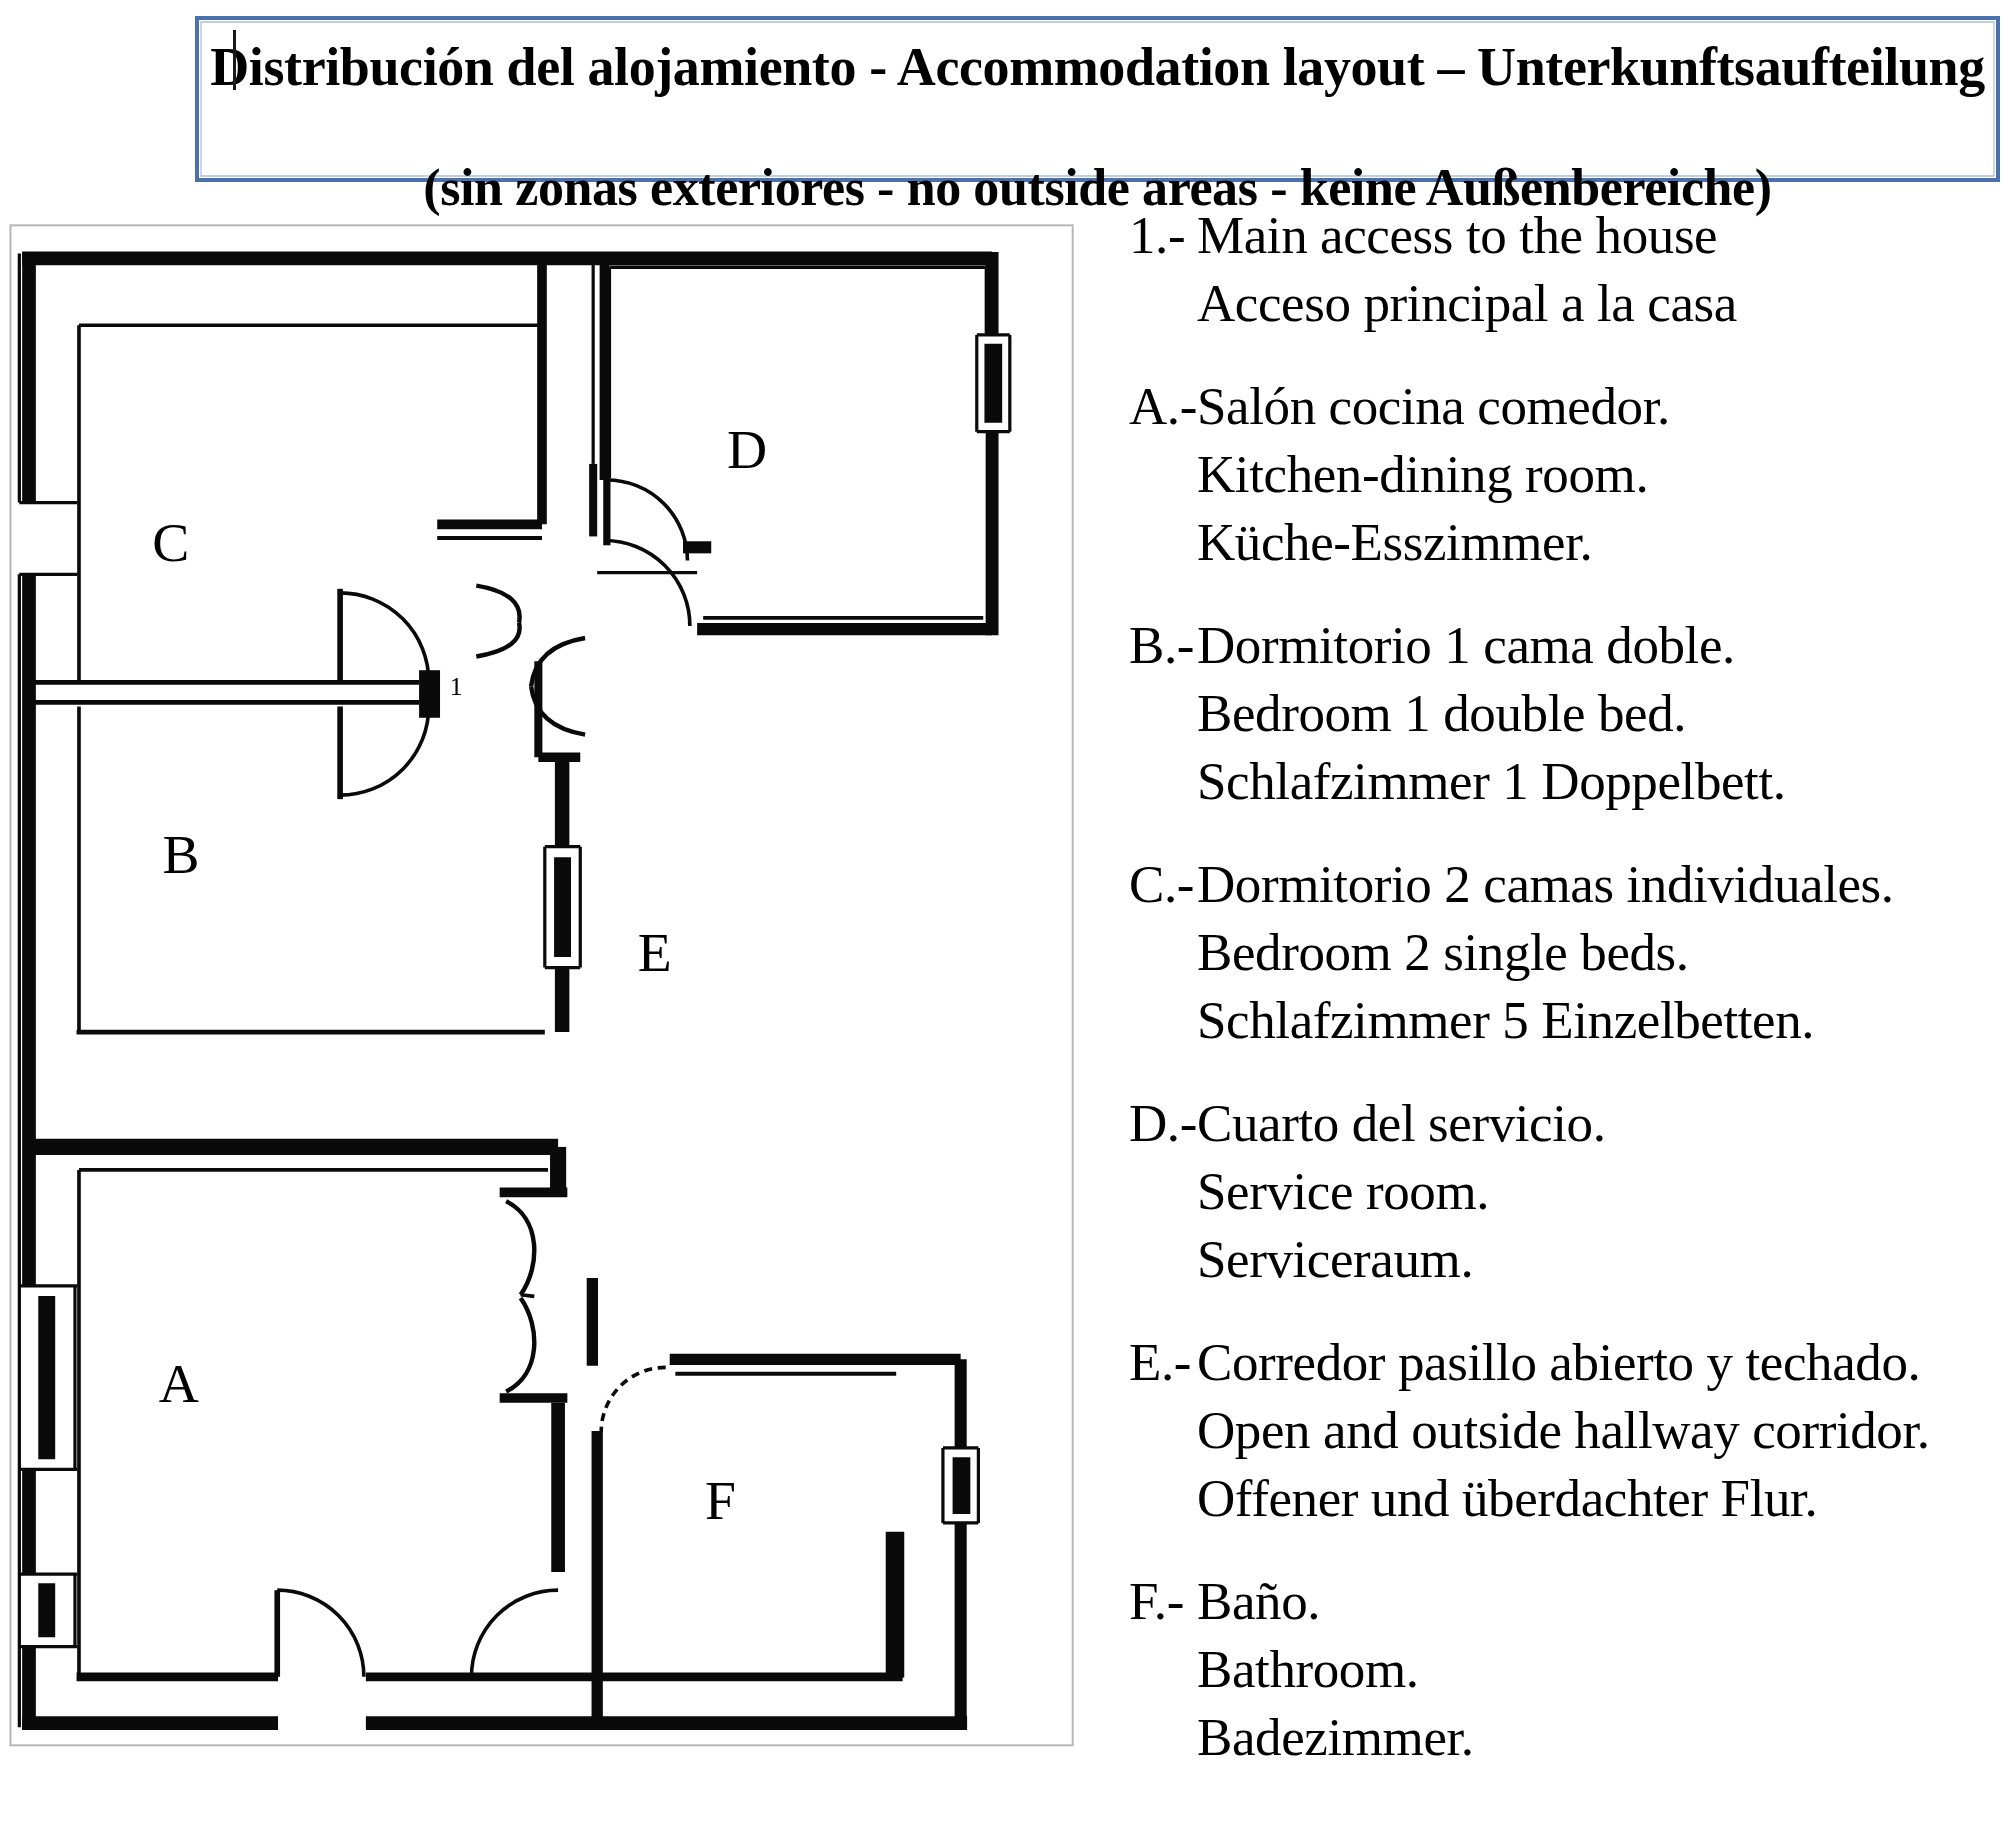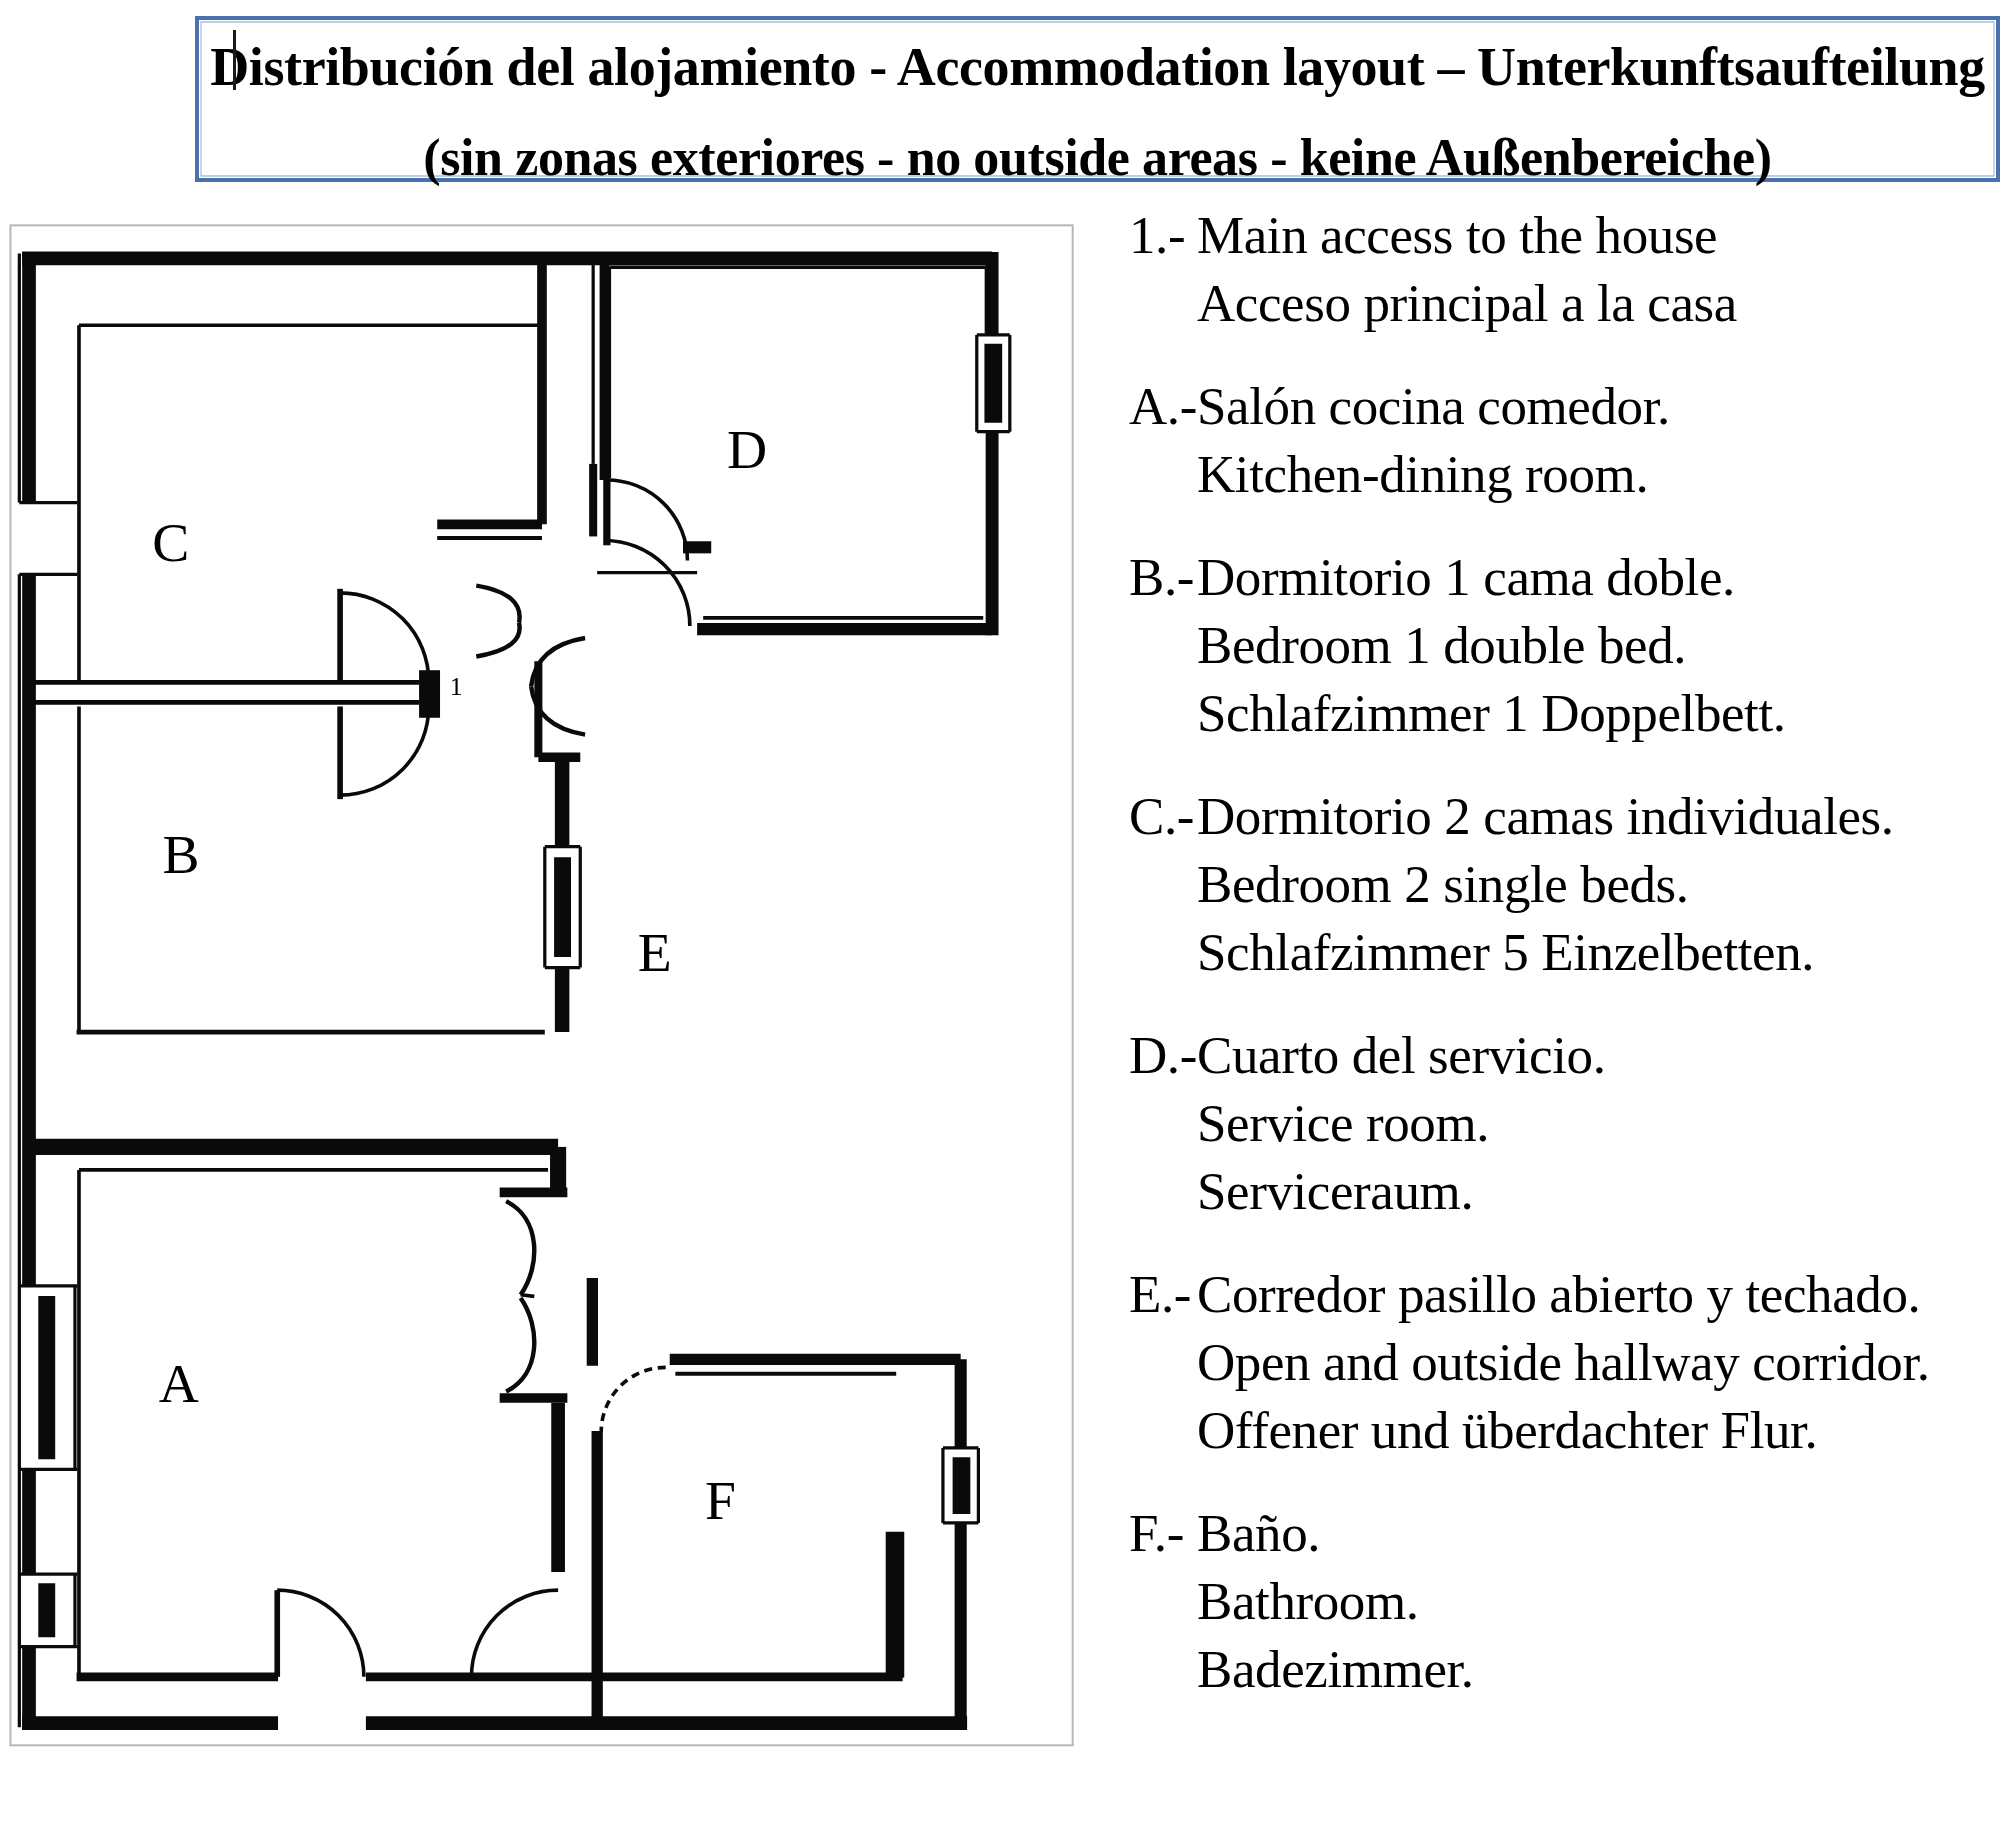--- a/index.html
+++ b/index.html
@@ -24,21 +24,21 @@
     text-align: center;
   }
   .title-line1 {
     margin-top: 16px;
     font-size: 54px;
     font-weight: bold;
     letter-spacing: -0.4px;
     white-space: nowrap;
   }
   .title-line2 {
-    margin-top: 30px;
+    margin-top: 60px;
     font-size: 52px;
     font-weight: bold;
     letter-spacing: -0.4px;
     white-space: nowrap;
   }
   .caret {
     position: absolute;
     left: 34px; top: 9.7px;
     width: 3.2px; height: 60px;
     background: #1a1a1a;
@@ -253,20 +253,21 @@
         <div>Main access to the house</div>
         <div>Acceso principal a la casa</div>
       </div>
     </div>
 
     <div class="legend-entry">
       <span class="legend-prefix">A.-</span>
       <div class="legend-lines">
         <div>Salón cocina comedor.</div>
         <div>Kitchen-dining room.</div>
+        <div>Küche-Esszimmer.</div>
       </div>
     </div>
 
     <div class="legend-entry">
       <span class="legend-prefix">B.-</span>
       <div class="legend-lines">
         <div>Dormitorio 1 cama doble.</div>
         <div>Bedroom 1 double bed.</div>
         <div>Schlafzimmer 1 Doppelbett.</div>
       </div>

